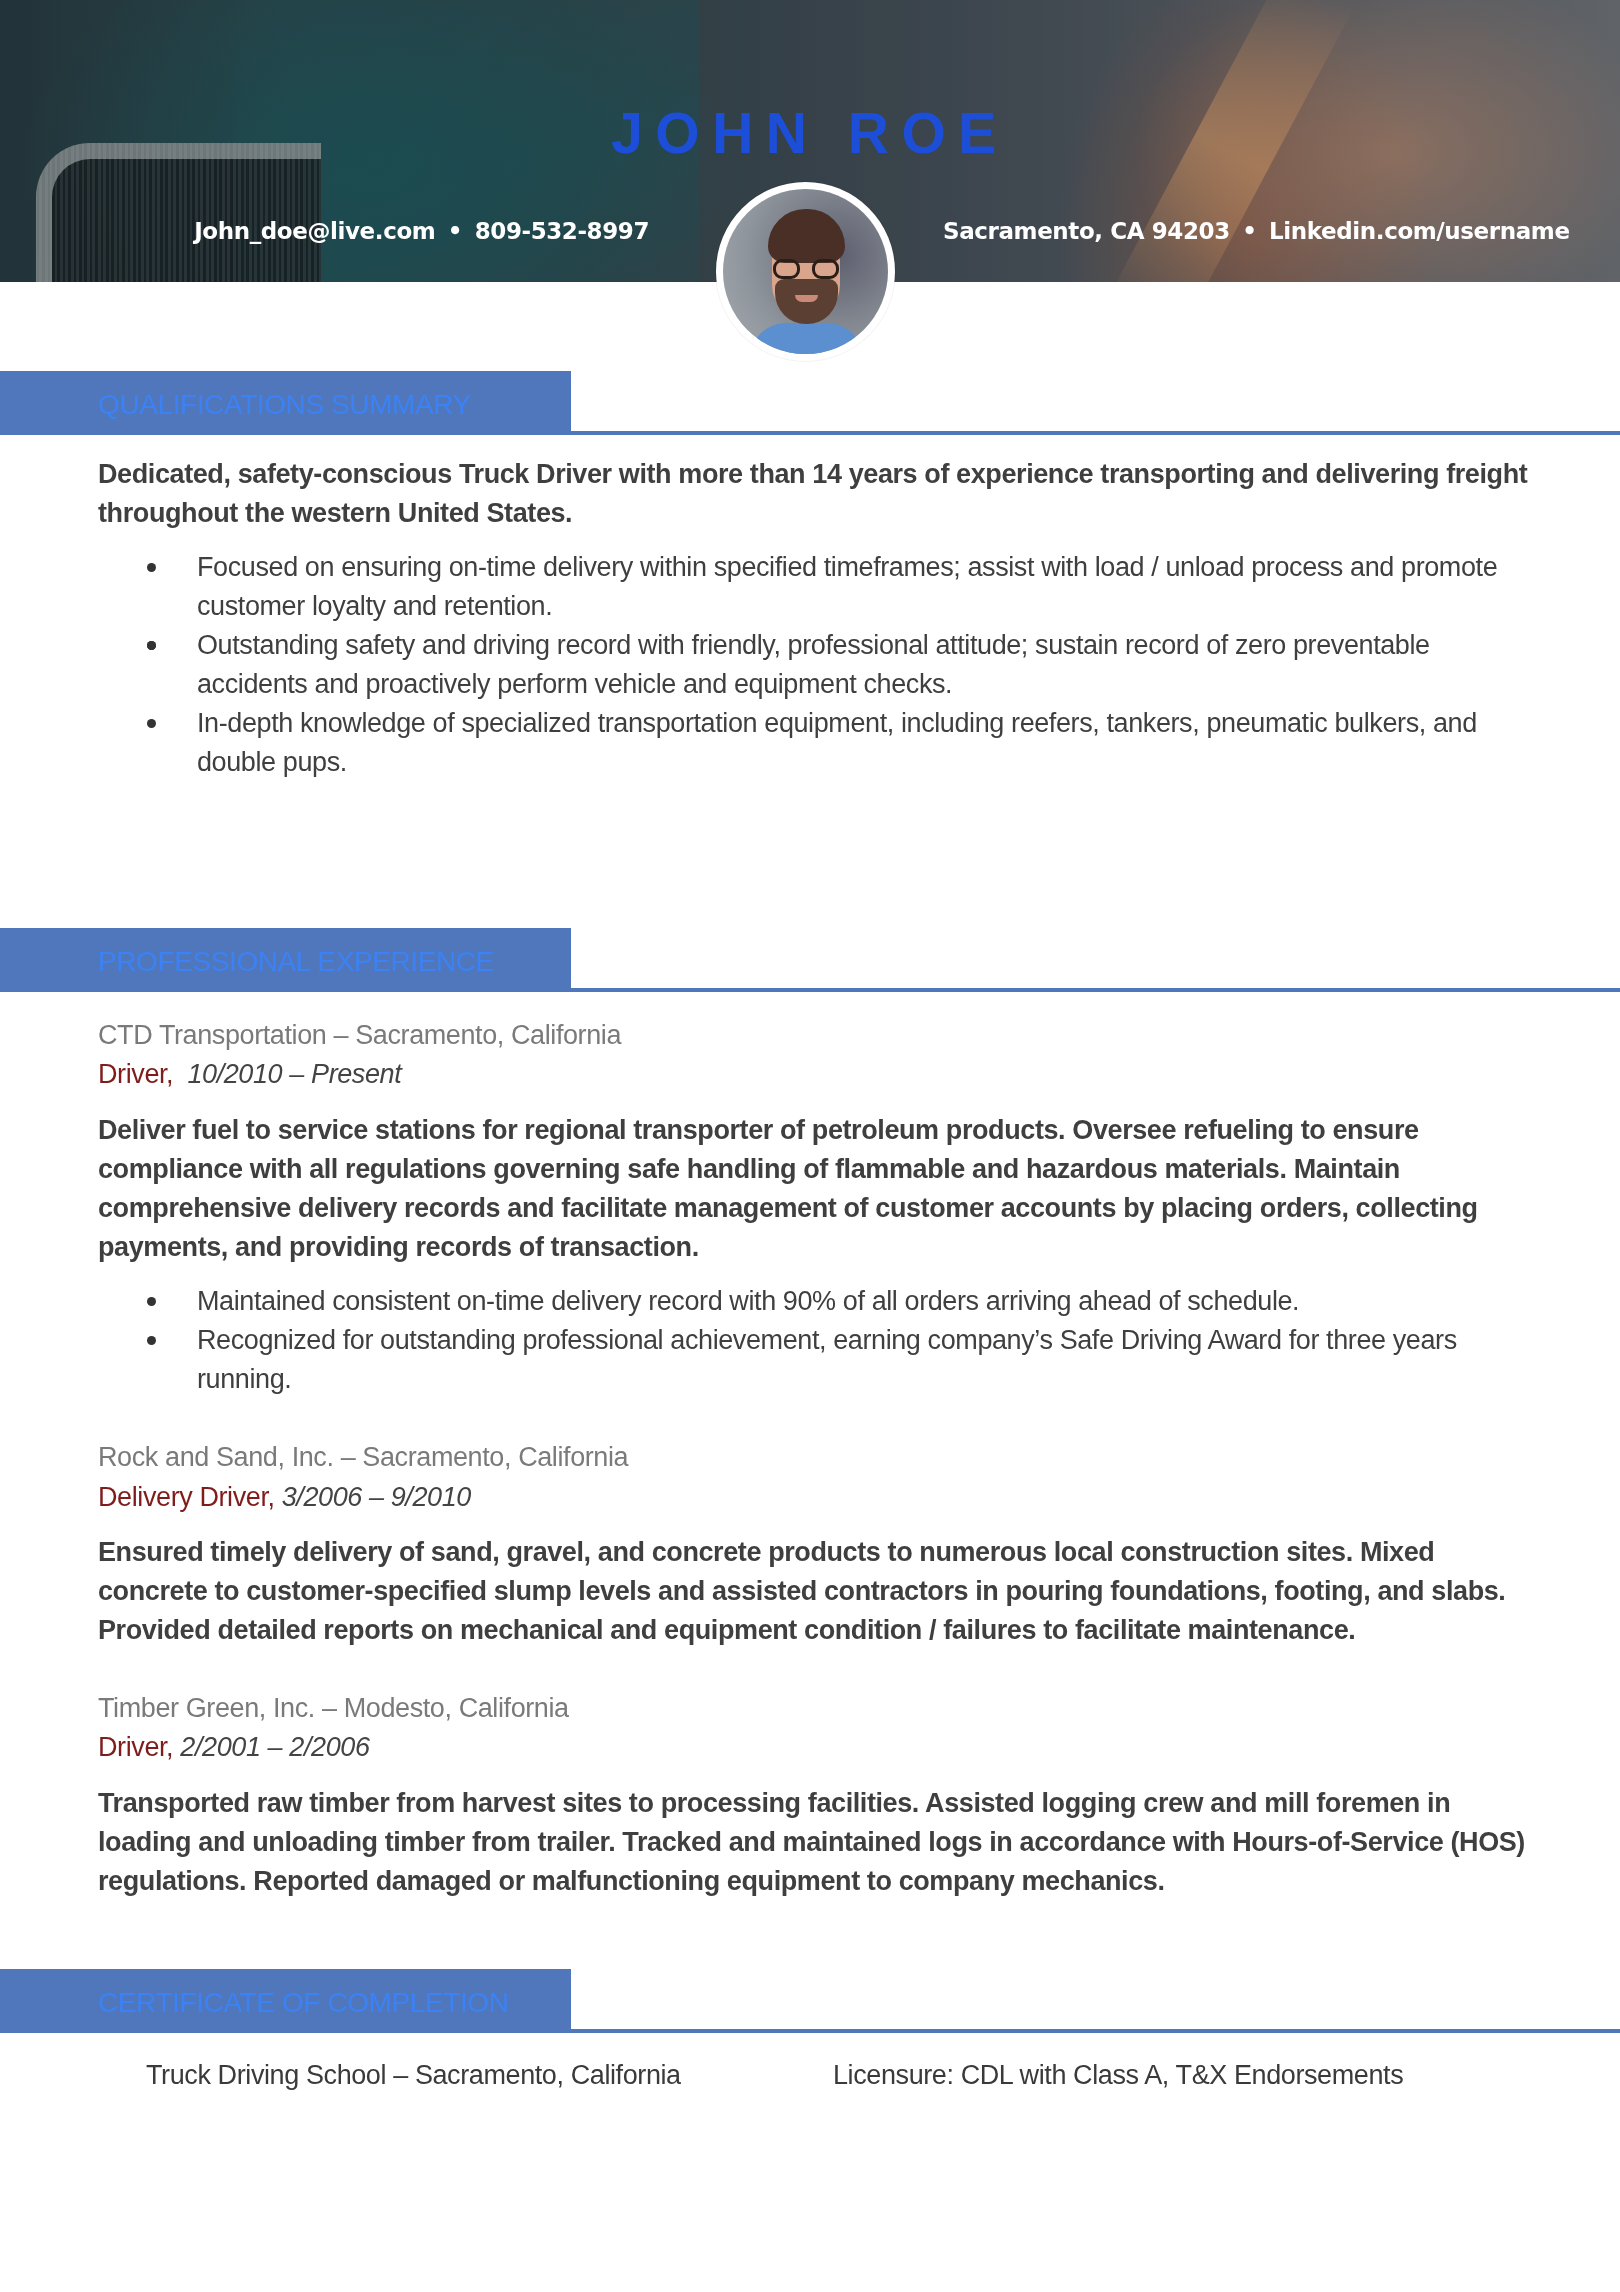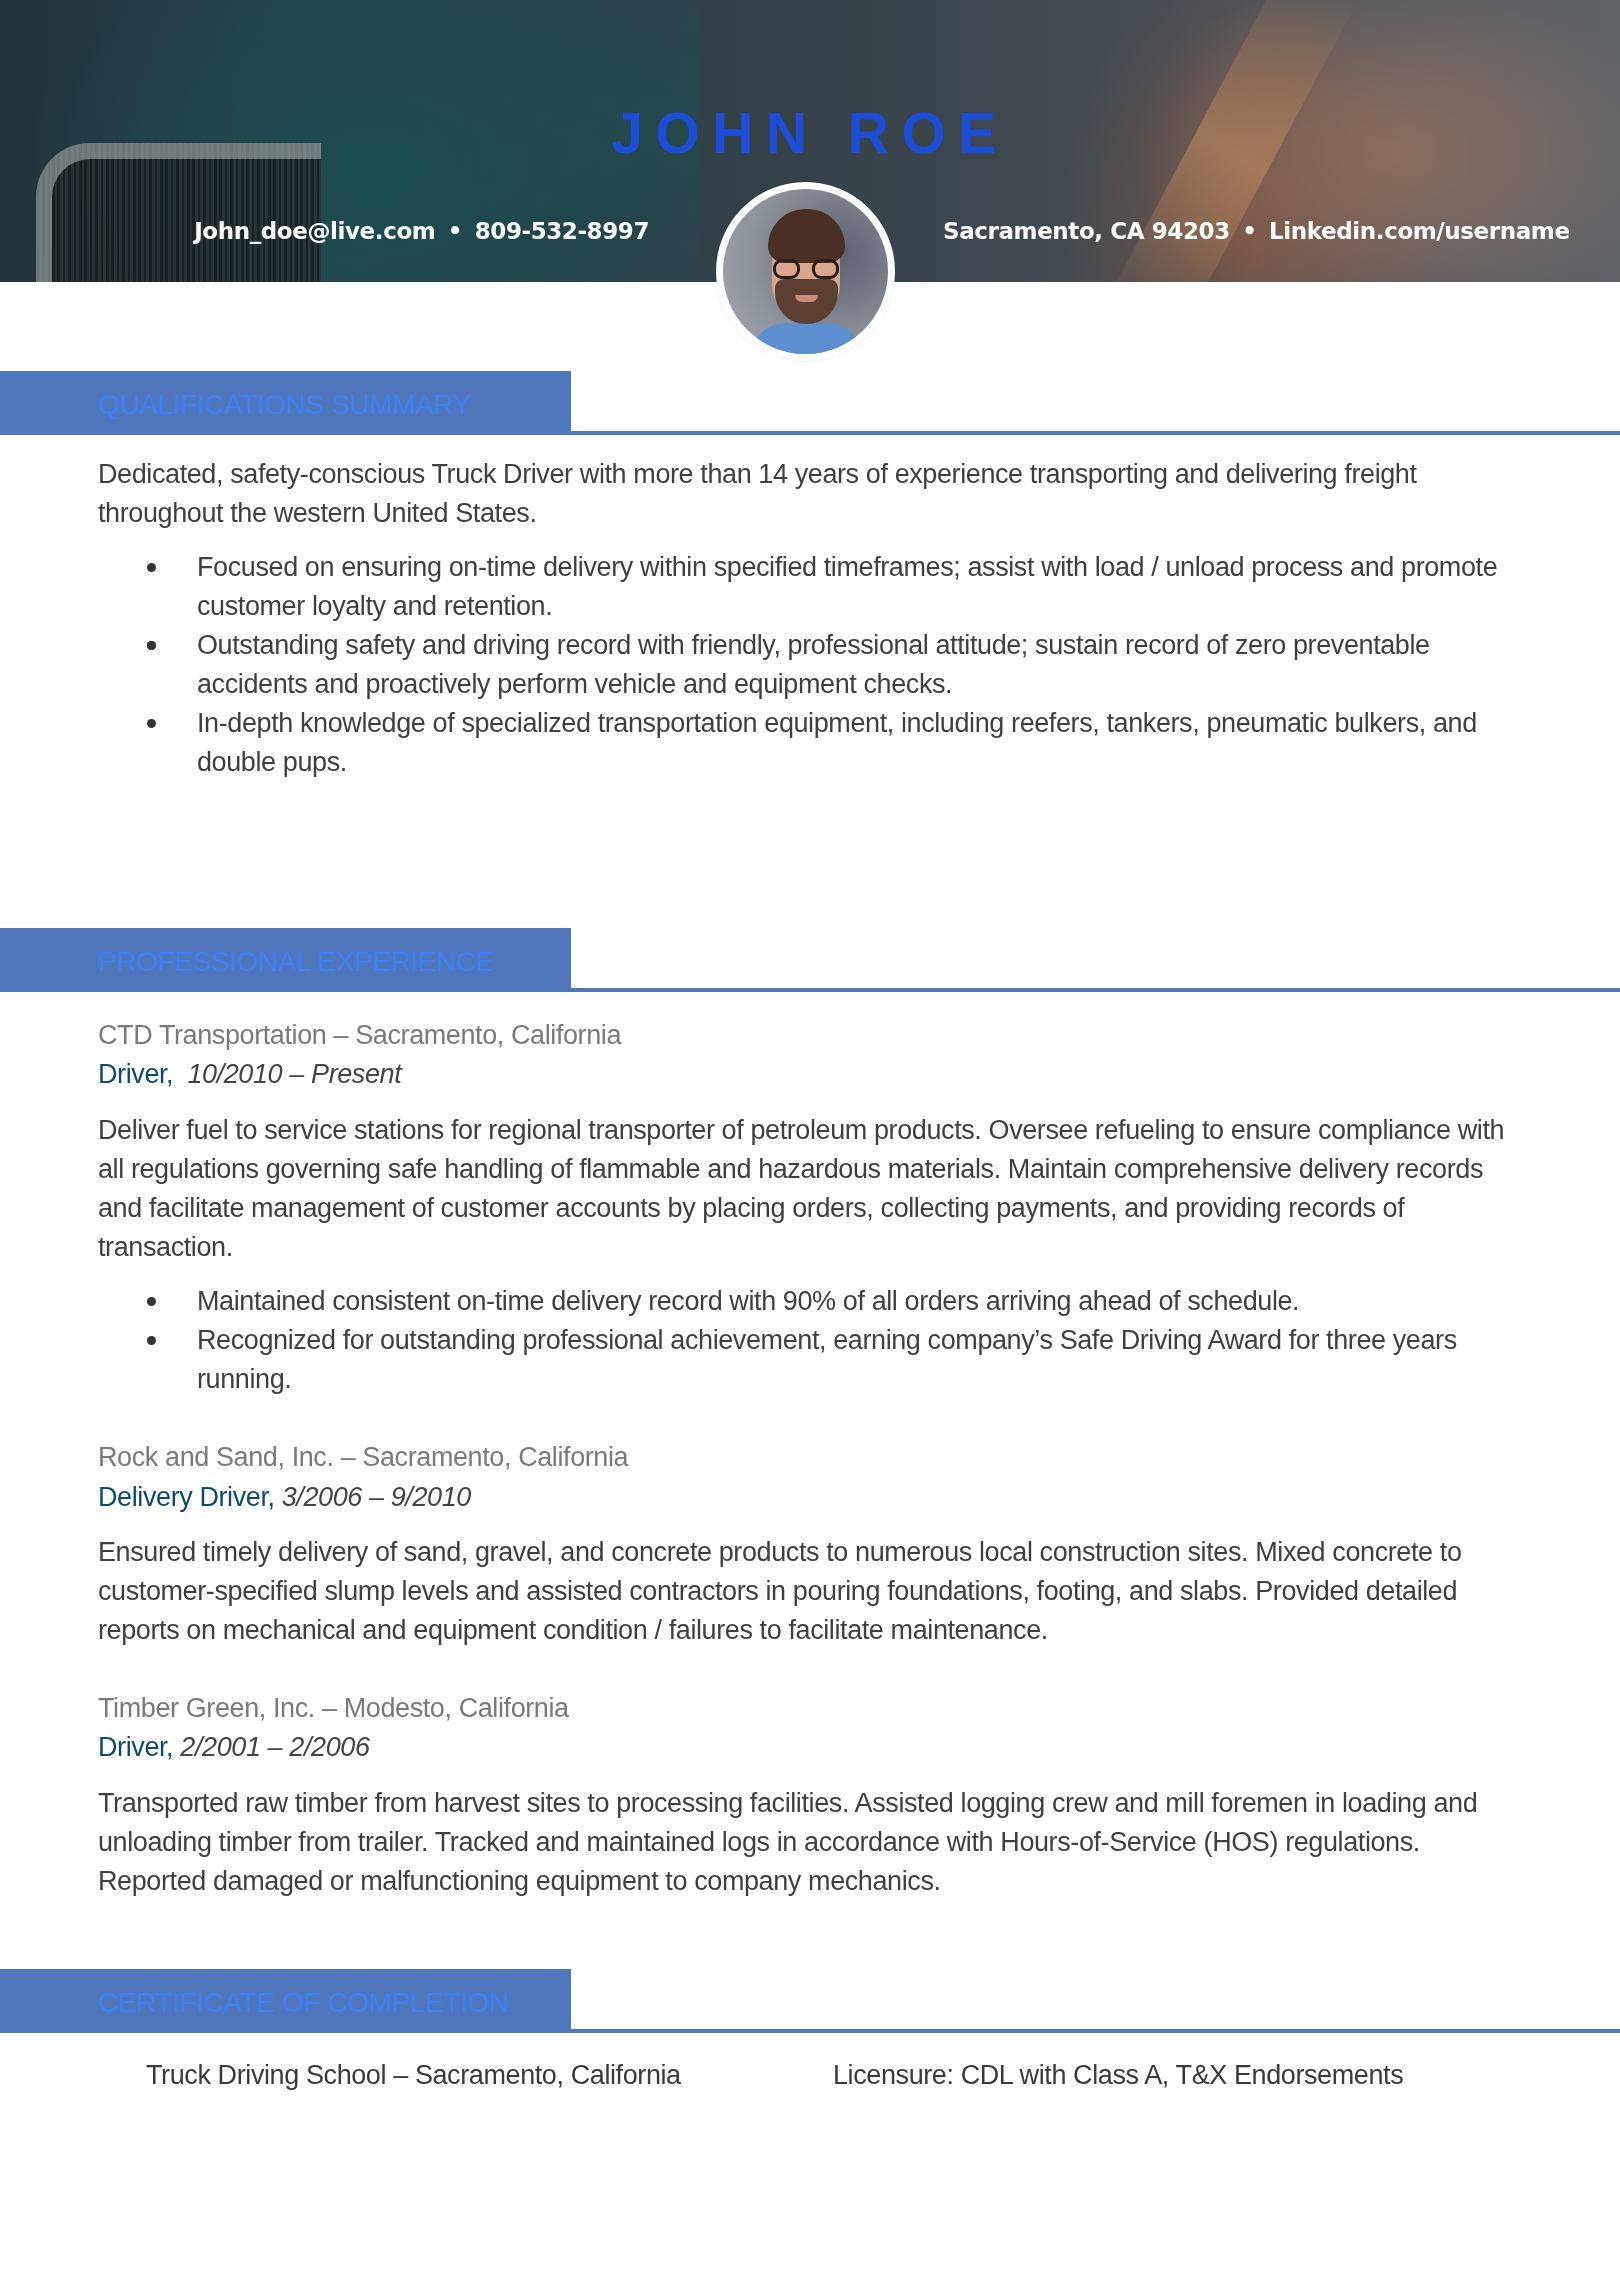--- a/index.html
+++ b/index.html
@@ -45,28 +45,28 @@
   .photo .shirt { position: absolute; left: 27px; top: 134px; width: 113px; height: 54px; border-radius: 36px 36px 0 0; background: #5b8fd0; }
 
   
   .section-head { position: absolute; left: 0; width: 1620px; height: 64px; }
   .section-head .band { position: absolute; left: 0; top: 0; width: 571px; height: 64px; background: #5077bb; }
   .section-head .line { position: absolute; left: 571px; right: 0; bottom: 0; height: 3.6px; background: #5077bb; }
   .section-head .title { position: absolute; left: 98px; top: 16px; color: #3b82f6; font-size: 28px; line-height: 36px;
     letter-spacing: -0.4px; white-space: nowrap; }
 
   
-  .para { position: absolute; left: 98px; width: 1433px; font-size: 27px; line-height: 39px; color: #3f3f3f; letter-spacing: -0.4px; }
+  .para { position: absolute; left: 98px; width: 1433px; font-size: 27px; line-height: 39px; color: #3f3f3f; letter-spacing: -0.4px; font-weight: bold; }
   .bullets { position: absolute; left: 98px; width: 1433px; margin: 0; padding: 0; list-style: none; }
   .bullets li { position: relative; padding-left: 99px; font-size: 27px; line-height: 39px; color: #3f3f3f; letter-spacing: -0.4px; }
   .bullets li .dot { position: absolute; left: 49px; top: 15px; width: 9px; height: 9px; border-radius: 50%; background: #333333; }
 
   .company { position: absolute; left: 98px; font-size: 27px; line-height: 39px; color: #7a7a7a; white-space: nowrap; letter-spacing: -0.4px; }
   .role { position: absolute; left: 98px; font-size: 27px; line-height: 39px; color: #333333; white-space: nowrap; letter-spacing: -0.4px; }
-  .role .title-text { font-weight: 400; color: #0c4a6e; }
+  .role .title-text { font-weight: 400; color: #7f1d1d; }
   .role .dates { font-style: italic; color: #444444; }
 
   .cert-row { position: absolute; top: 2056px; left: 0; width: 1348px; height: 39px; margin-left: 48px; }
   .cert-row .school { position: absolute; left: 98px; font-size: 27px; line-height: 39px; color: #3a3a3a; white-space: nowrap; letter-spacing: -0.4px; }
   .cert-row .license { position: absolute; left: 785px; font-size: 27px; line-height: 39px; color: #3a3a3a; white-space: nowrap; letter-spacing: -0.4px; }
 </style>
 </head>
 <body>
 
 <div class="banner">

